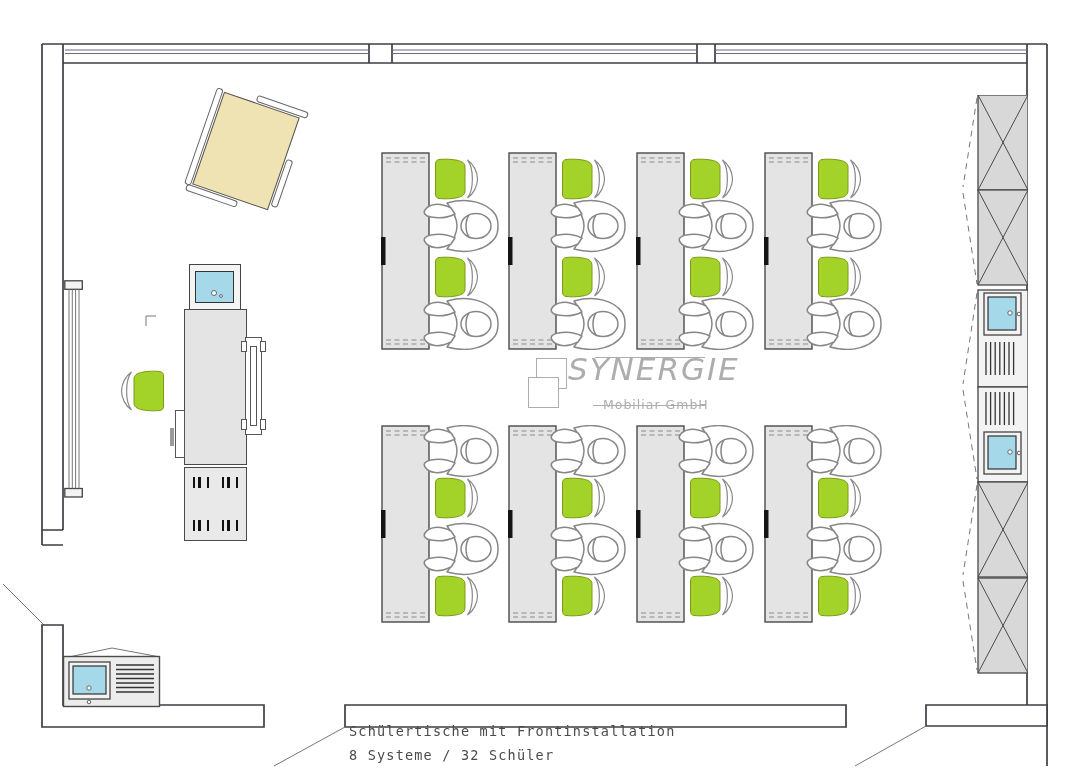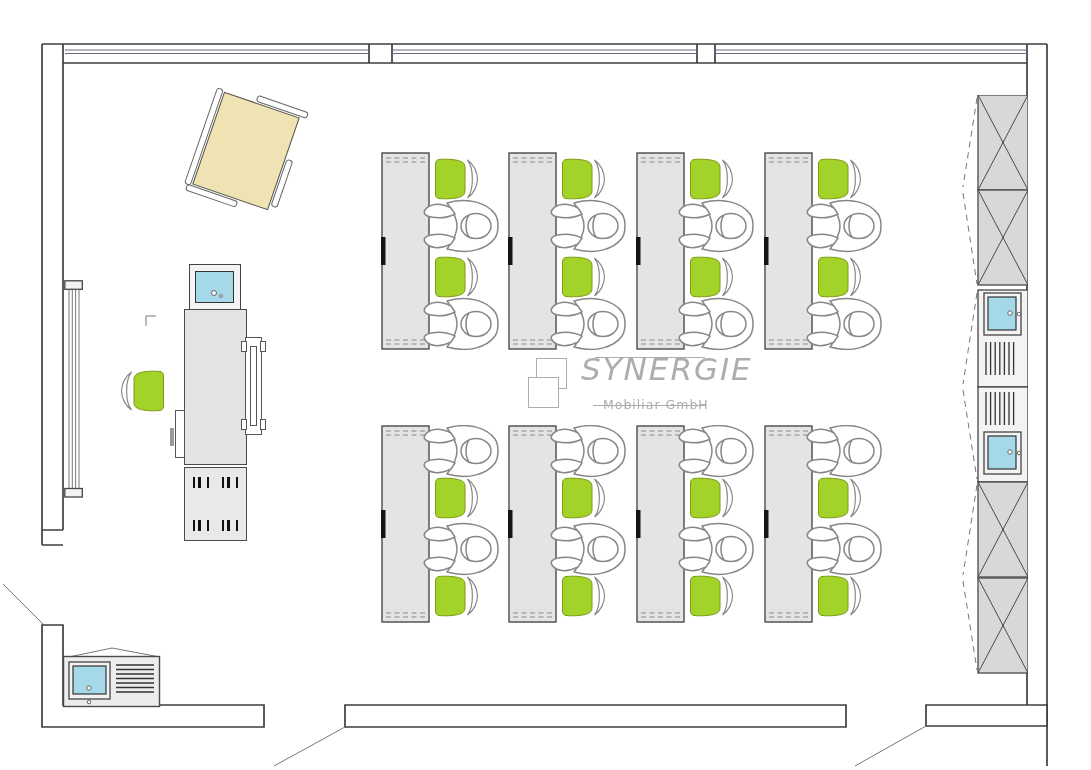--- a/index.html
+++ b/index.html
@@ -43,21 +43,21 @@
   .graybox{background:#e9e9e9;border:1.4px solid #4a4a4a;}
   .rail{background:#fff;border:1.3px solid #555;}
   .rail .inner{position:absolute;left:4px;top:8px;width:5px;height:78px;border:1px solid #555;}
   .nub{position:absolute;width:4px;height:9px;background:#fff;border:1px solid #555;}
   .cabmark{position:absolute;width:12px;height:11px;
            border-left:2.5px solid #111;border-right:2.5px solid #111;}
   .cabmark:before{content:"";position:absolute;left:3px;top:0;width:2.5px;height:11px;background:#111;}
 
   
   .logo-name{font-size:31px;font-style:italic;color:var(--logo_gray);
-             letter-spacing:2px;white-space:nowrap;padding-left:13px;}
+             letter-spacing:2px;white-space:nowrap;}
   .logo-sub{font-size:12.5px;color:var(--logo_gray);letter-spacing:1px;white-space:nowrap;}
   .logo-line{border-top:1.2px solid var(--logo_gray);height:0;}
   .lsq{border:1.4px solid var(--logo_gray);background:transparent;}
 
   
   .caption{font-family:"DejaVu Sans Mono","Liberation Mono",monospace;
            font-size:13.5px;color:var(--text_gray);letter-spacing:1.2px;line-height:24px;
            white-space:nowrap;}
 </style>
 </head>
@@ -280,15 +280,17 @@
   <div class="abs" style="left:523px;top:349px;width:195px;height:62px">
     <div class="abs lsq" style="left:13px;top:9px;width:29px;height:29px"></div>
     <div class="abs lsq" style="left:5px;top:28px;width:29px;height:29px;background:#fff"></div>
     <div class="abs logo-line" style="left:72px;top:8px;width:110px"></div>
     <div class="abs logo-name" style="left:45px;top:2px">SYNERGIE</div>
     <div class="abs logo-sub" style="left:80px;top:48px">Mobiliar GmbH</div>
     <div class="abs logo-line" style="left:70px;top:56px;width:112px"></div>
   </div>
 
   <div class="abs caption" style="left:349px;top:719px">
+    <div>Schülertische mit Frontinstallation</div>
+    <div>8 Systeme / 32 Schüler</div>
   </div>
 
 </div>
 
 </body></html>

